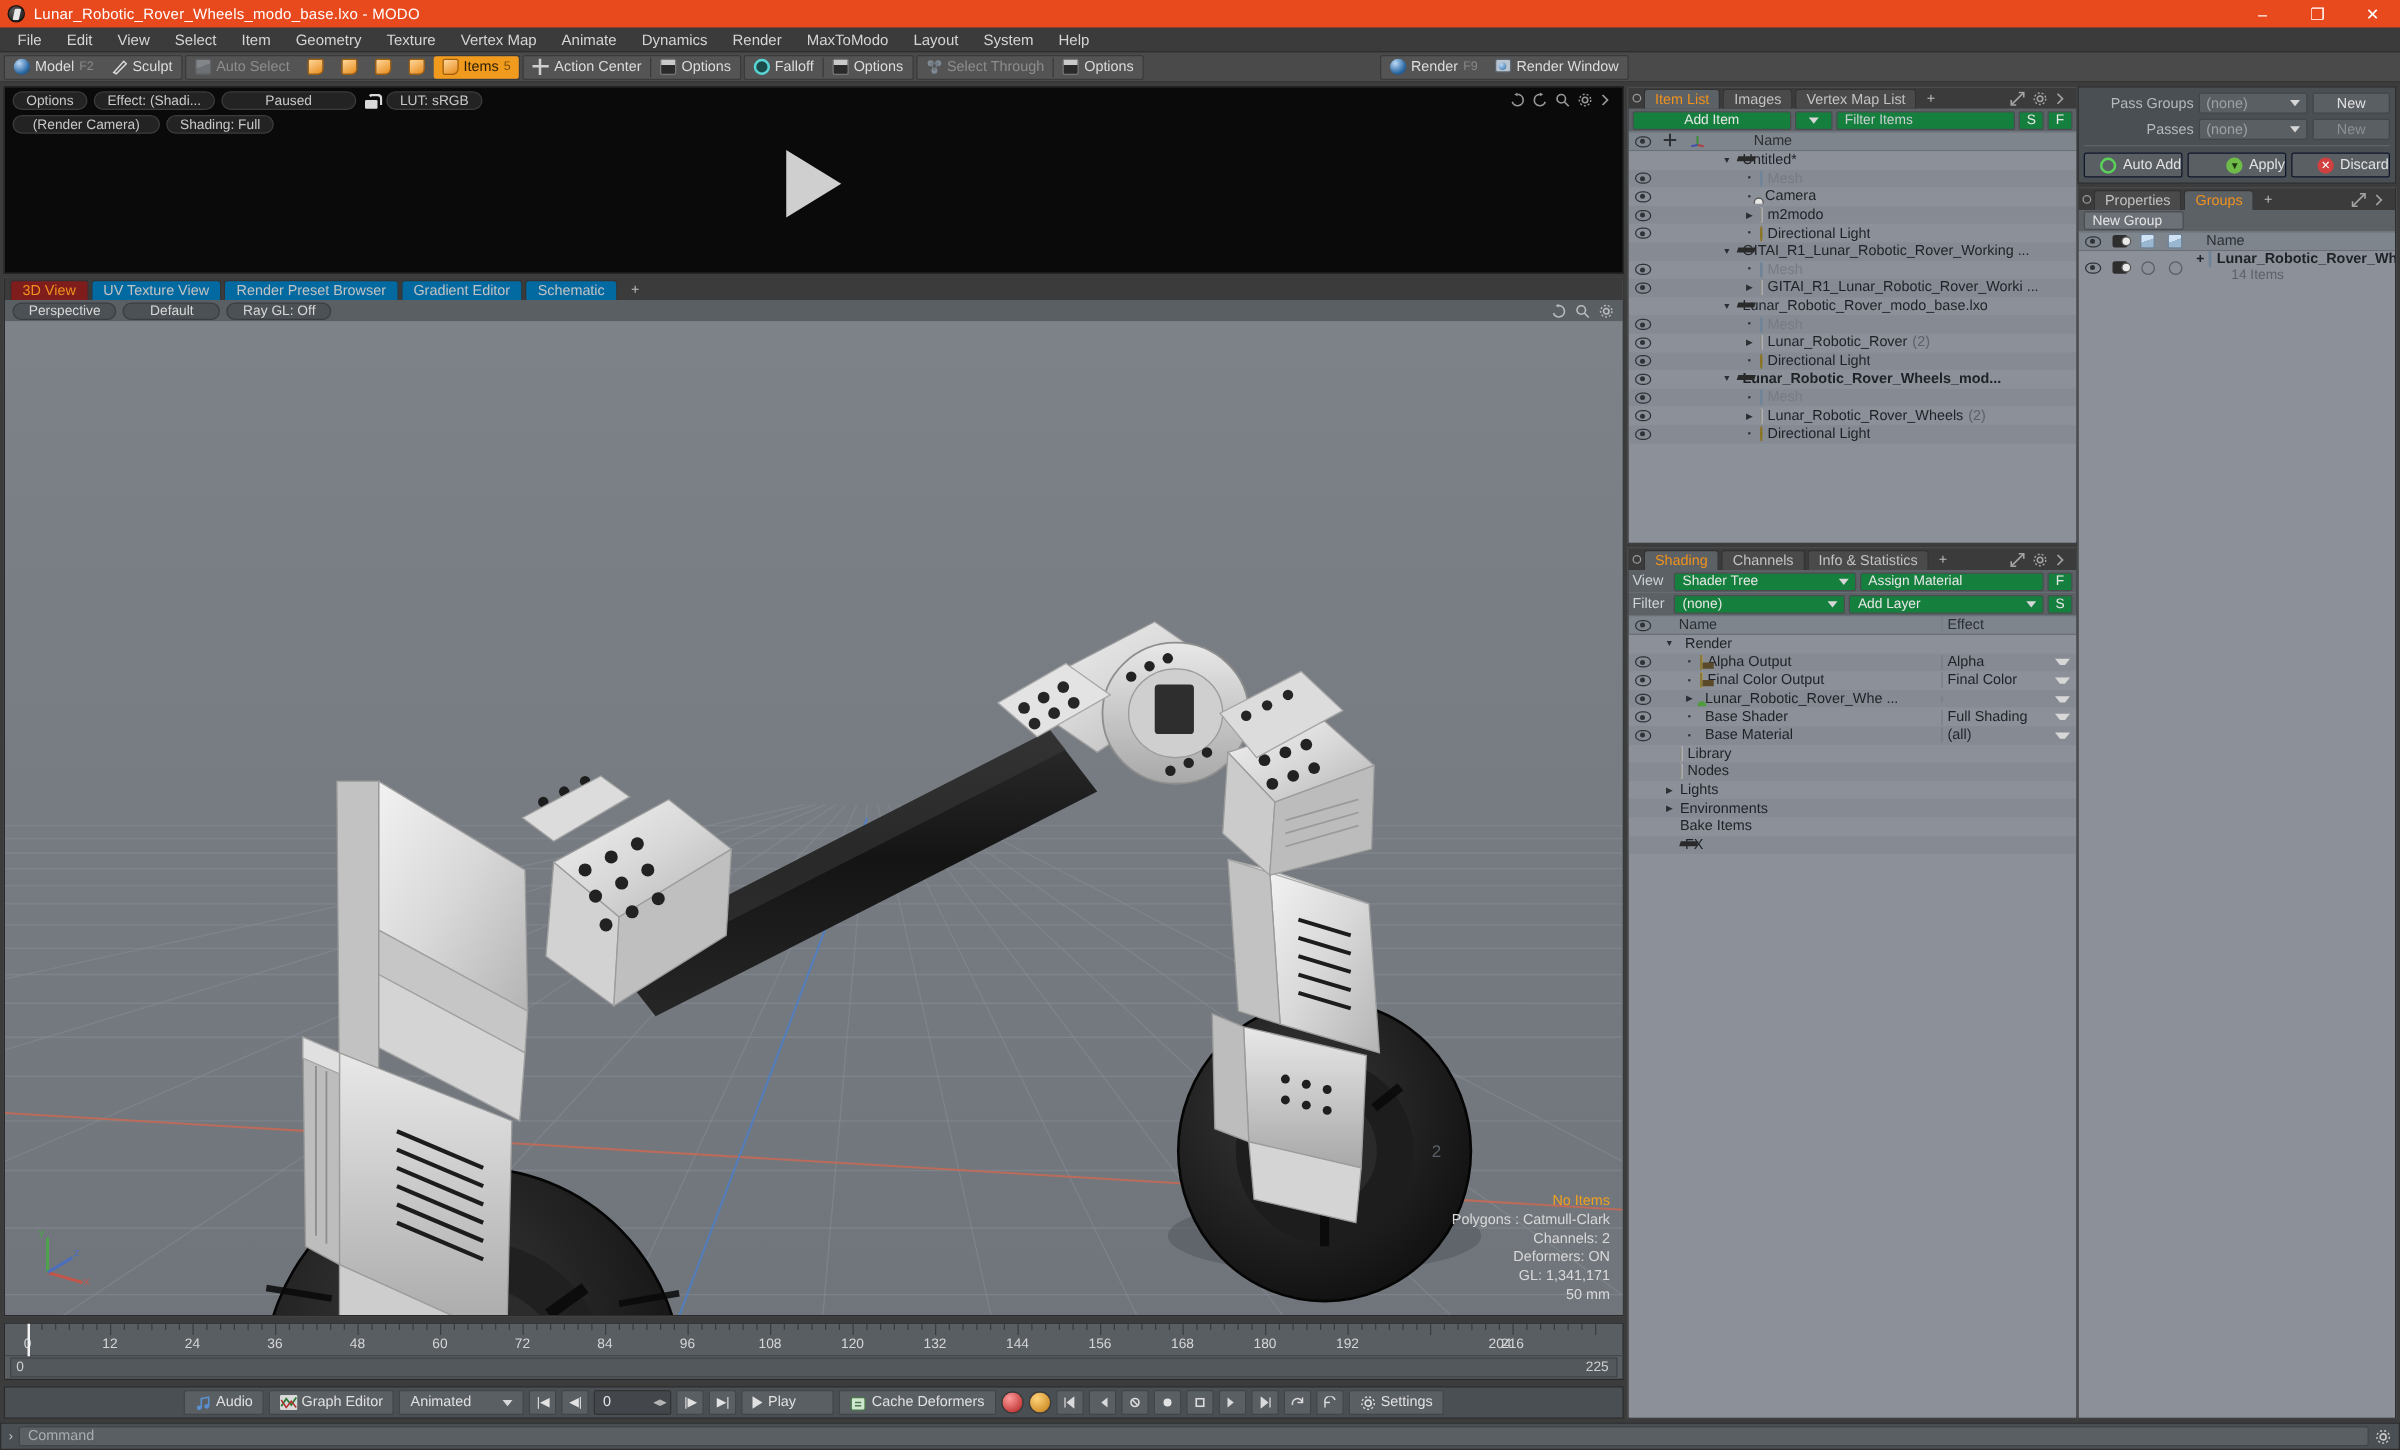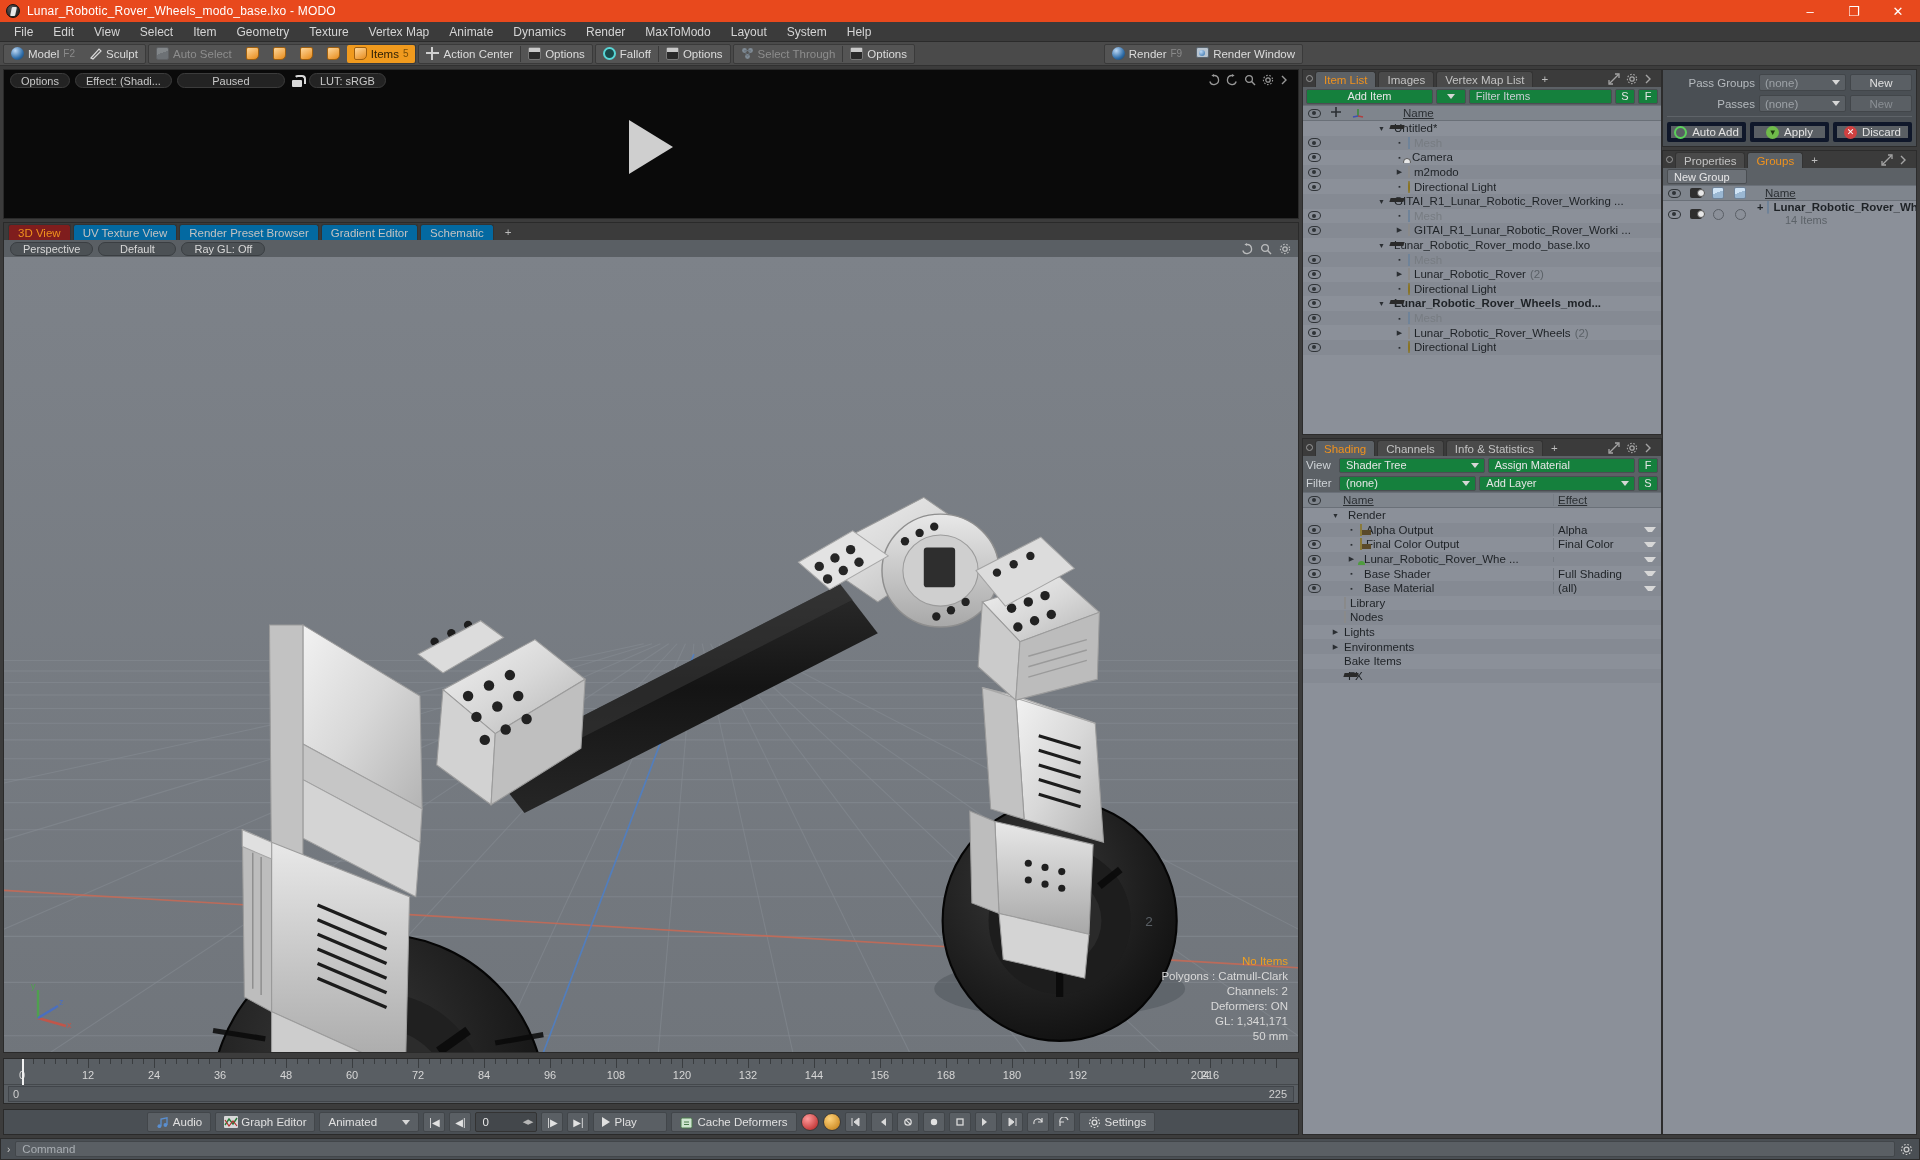--- a/index.html
+++ b/index.html
@@ -136,21 +136,21 @@
   .ptab.act { background:#5c6166; color:#f0921d; }
   .ptab.plus { background:transparent;border:none;color:#bdbdbd;padding:0 6px;}
   .ptabicons { position:absolute; right:5px; top:3px; display:flex; gap:6px; align-items:center;}
   .ctlrow { height:18px; background:#5c6166; display:flex; align-items:center; gap:3px; padding:0 3px; flex:0 0 18px; }
   .fieldbtn { height:15px; background:#15803d; border:1px solid #4a4e52; border-radius:2px;
               display:flex;align-items:center;justify-content:center;font-size:11px;color:#e6e6e6;}
   .fieldbtn.l { justify-content:flex-start; padding-left:6px; }
   .caret { width:0;height:0;border-left:4px solid transparent;border-right:4px solid transparent;border-top:5px solid #d7d7d7;}
   .lbl { font-size:11.5px; color:#cfd3d7; }
   .hdrrow { height:16px; background:#7f858d; display:flex; align-items:center; flex:0 0 16px;
-            border-top:1px solid #6a7078; border-bottom:1px solid #6a7078; font-size:11.5px; color:#2b2f33;text-decoration:underline;}
+            border-top:1px solid #6a7078; border-bottom:1px solid #6a7078; font-size:11.5px; color:#2b2f33;}
   .tree { flex:1 1 auto; overflow:hidden; background:#8b9099; }
   .trow { height:14.6px; display:flex; align-items:center; font-size:11.5px; color:#1e2226; }
   .trow:nth-child(odd){ background:#8b9099; }
   .trow:nth-child(even){ background:#858a93; }
   .eyecol { width:22px; flex:0 0 22px; display:flex; align-items:center; justify-content:center; }
   .c2 { width:22px; flex:0 0 22px; }
   .c3 { width:22px; flex:0 0 22px; }
   .eye { width:13px;height:9px;border-radius:50% / 60%; border:1.3px solid #2f3337; display:flex;align-items:center;justify-content:center;}
   .eye i { width:4px;height:4px;border-radius:50%;background:#2f3337;display:block;}
   .nm { display:flex; align-items:center; gap:4px; white-space:nowrap; overflow:hidden; }
@@ -180,22 +180,22 @@
   .farcol { flex:0 0 258px; display:flex; flex-direction:column; padding:3px 3px 3px 0; gap:3px; min-width:0;}
   .passbox { background:#4a4f54; border:1px solid #2c2c2c; padding:4px; display:flex; flex-direction:column; gap:4px; flex:0 0 auto;}
   .prow { display:flex; align-items:center; gap:4px; height:17px; }
   .prow .plab { flex:0 0 88px; text-align:right; font-size:11.5px; color:#b5babe; }
   .pselect { flex:1 1 auto; height:17px; background:#5a5f64; border:1px solid #42464a; border-radius:2px;
              display:flex; align-items:center; justify-content:space-between; padding:0 5px; font-size:11.5px; color:#9da2a7;}
   .pnew { flex:0 0 62px; height:17px; background:#5a5f64; border:1px solid #42464a; border-radius:2px;
           display:flex;align-items:center;justify-content:center;font-size:11.5px;color:#e0e0e0;}
   .pnew.dim { color:#8b9095; }
   .abrow { display:flex; gap:4px; border-top:1px solid #5e6368; padding-top:5px; }
-  .abtn { flex:1 1 0; height:20px; background:#5a5f64; border:4px solid #0f172a; border-radius:2px;
-          display:flex;align-items:center;justify-content:center;gap:5px;font-size:11.5px;color:#e2e2e2;}
+  .abtn { flex:1 1 0; height:20px; background:#5a5f64; border:1px solid #0f172a; border-radius:2px;
+          display:flex;align-items:center;justify-content:flex-end;gap:5px;font-size:11.5px;color:#e2e2e2;}
   .pgreen { width:13px;height:13px;border-radius:50%;border:2px solid #5bd05b;}
   .pdown { width:13px;height:13px;border-radius:50%;background:#6fbb4a;display:flex;align-items:center;justify-content:center;color:#1d3a10;font-size:8px;}
   .pred { width:13px;height:13px;border-radius:50%;background:#d04040;display:flex;align-items:center;justify-content:center;color:#fff;font-size:9px;}
   .grpbar { height:17px; background:#5c6166; display:flex; align-items:center; padding:0 4px; flex:0 0 17px;}
   .grpfield { height:15px; width:80px; background:#6c7177; border:1px solid #4a4e52; border-radius:2px;
               display:flex;align-items:center;padding-left:6px;font-size:11px;color:#e6e6e6;}
   .gcircle { width:11px;height:11px;border-radius:50%;border:1px solid #5a5f66; }
 
   
   .cmdbar { height:22px; background:#4a4f54; border:1px solid #2c2c2c; display:flex; align-items:center;
@@ -345,20 +345,24 @@
 
     <div class="leftcol">
 
       <div class="renderpane">
         <div class="rp-row">
           <div class="pill">Options</div>
           <div class="pill">Effect: (Shadi...</div>
           <div class="pill wide">Paused</div>
           <div class="lock"></div>
           <div class="pill">LUT: sRGB</div>
+        </div>
+        <div class="rp-row" style="padding-top:4px">
+          <div class="pill" style="min-width:118px">(Render Camera)</div>
+          <div class="pill" style="min-width:82px">Shading: Full</div>
         </div>
         <div class="rp-icons">
           <span class="mini"><svg width="12" height="12" viewBox="0 0 12 12">
                 <path d="M6 1.5a4.5 4.5 0 1 1-4.2 6" fill="none" stroke="#c8c8c8" stroke-width="1.3"></path>
                 <path d="M6 0 L6 3 L3.4 1.5 Z" fill="#c8c8c8"></path>
               </svg></span>
           <span class="mini"><svg width="12" height="12" viewBox="0 0 12 12">
                 <path d="M6 1.5a4.5 4.5 0 1 0 4.2 6" fill="none" stroke="#c8c8c8" stroke-width="1.3"></path>
                 <path d="M6 0 L6 3 L8.6 1.5 Z" fill="#c8c8c8"></path>
               </svg></span>

